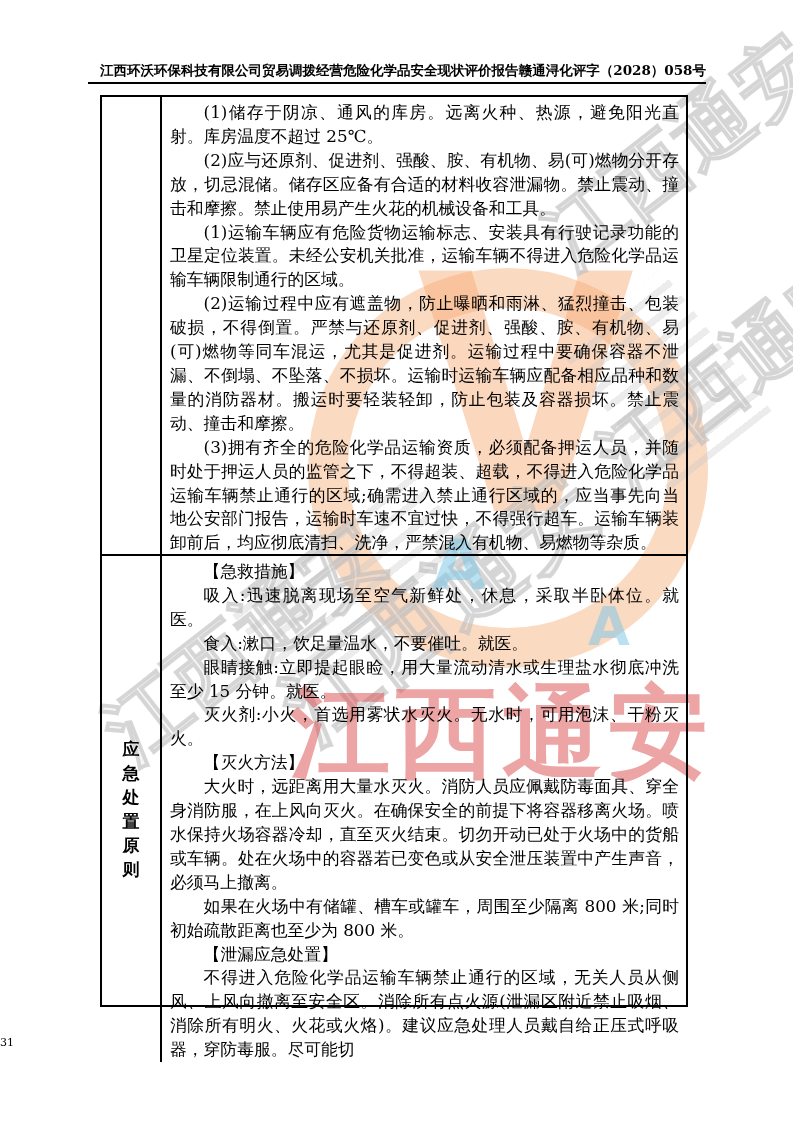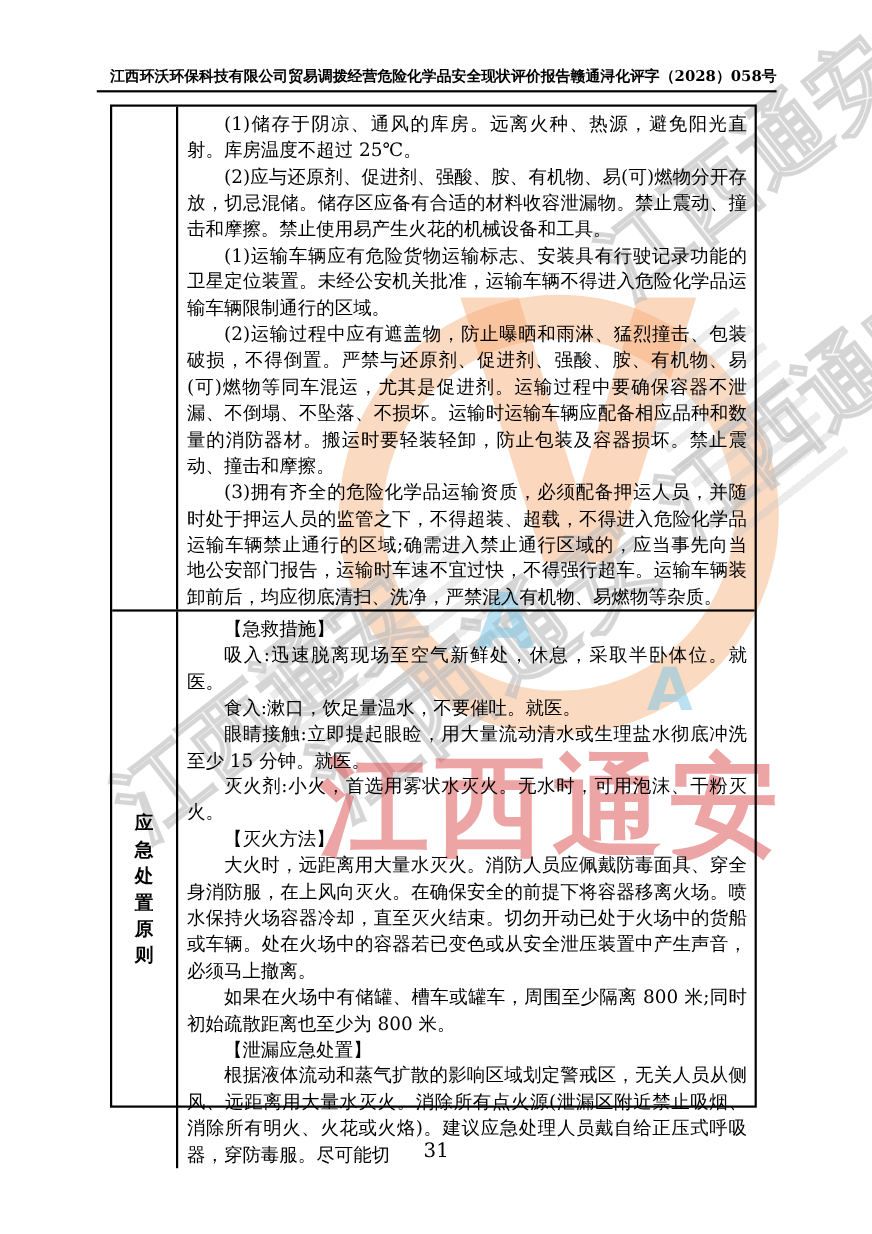--- a/index.html
+++ b/index.html
@@ -38,21 +38,21 @@
     flex:1;box-sizing:border-box;
     padding:4px 7px 0 8px;
     font-size:16.8px;line-height:23.9px;
     text-align:justify;text-justify:inter-ideograph;
     overflow:hidden;
   }
   .para{margin:0;text-indent:2em;}
   
   .page-num{
     position:absolute;left:0;right:0;top:1036px;
-    text-align:center;font-size:18px;
+    text-align:left;font-size:11px;
   }
   
   .wm-layer{
     position:absolute;inset:0;pointer-events:none;
     mix-blend-mode:multiply;
   }
   .wm-ring{
     position:absolute;left:308px;top:268px;width:400px;height:400px;
     border:40px solid rgba(246,166,110,0.42);border-radius:50%;
     box-sizing:border-box;
@@ -133,21 +133,21 @@
       <div class="content-cell">
           <p class="para">【急救措施】</p>
           <p class="para">吸入:迅速脱离现场至空气新鲜处，休息，采取半卧体位。就医。</p>
           <p class="para">食入:漱口，饮足量温水，不要催吐。就医。</p>
           <p class="para">眼睛接触:立即提起眼睑，用大量流动清水或生理盐水彻底冲洗至少 15 分钟。就医。</p>
           <p class="para">灭火剂:小火，首选用雾状水灭火。无水时，可用泡沫、干粉灭火。</p>
           <p class="para">【灭火方法】</p>
           <p class="para">大火时，远距离用大量水灭火。消防人员应佩戴防毒面具、穿全身消防服，在上风向灭火。在确保安全的前提下将容器移离火场。喷水保持火场容器冷却，直至灭火结束。切勿开动已处于火场中的货船或车辆。处在火场中的容器若已变色或从安全泄压装置中产生声音，必须马上撤离。</p>
           <p class="para">如果在火场中有储罐、槽车或罐车，周围至少隔离 800 米;同时初始疏散距离也至少为 800 米。</p>
           <p class="para">【泄漏应急处置】</p>
-          <p class="para">根据液体流动和蒸气扩散的影响区域划定警戒区，无关人员从侧风、远距离用大量水灭火。消除所有点火源(泄漏区附近禁止吸烟、消除所有明火、火花或火烙)。建议应急处理人员戴自给正压式呼吸器，穿防毒服。尽可能切</p>
+          <p class="para">不得进入危险化学品运输车辆禁止通行的区域，无关人员从侧风、上风向撤离至安全区。消除所有点火源(泄漏区附近禁止吸烟、消除所有明火、火花或火烙)。建议应急处理人员戴自给正压式呼吸器，穿防毒服。尽可能切</p>
         </div>
     </div>
 
   </div>
 
   <div class="page-num">31</div>
 
   <div class="wm-layer">
     <div class="wm-ring"></div>
     <div class="wm-v">V</div>

